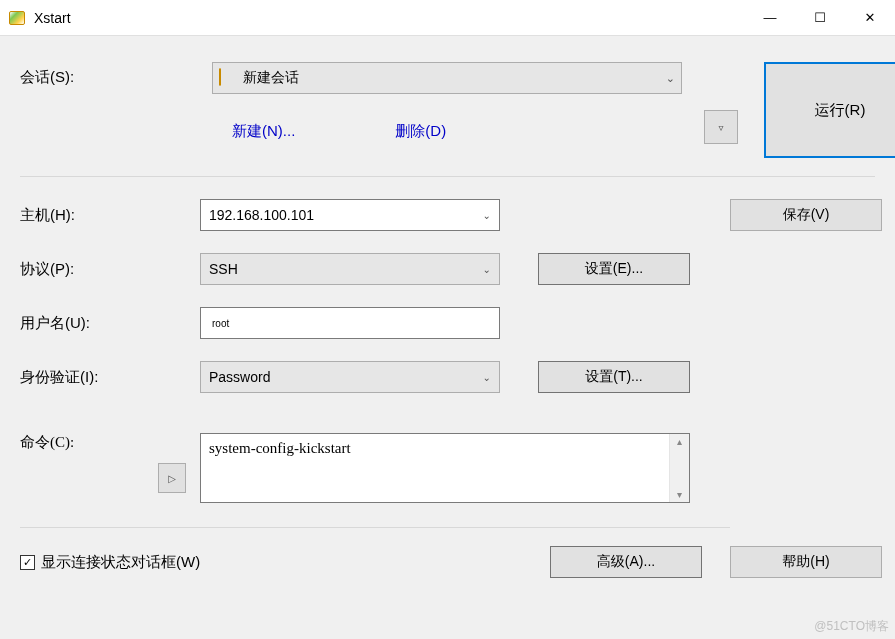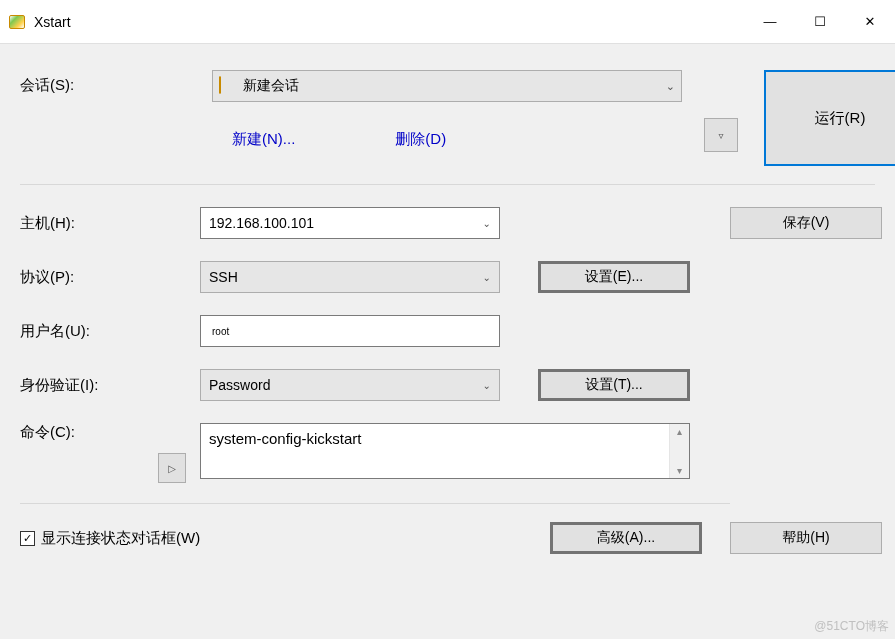--- a/index.html
+++ b/index.html
@@ -10,21 +10,21 @@
     background: #f0f0f0;
     color: #000;
     width: 895px;
     height: 639px;
     overflow: hidden;
     position: relative;
   }
 
   
   .titlebar {
-    height: 44px;
+    height: 36px;
     background: #fff;
     display: flex;
     align-items: center;
     padding: 0 0 0 8px;
     border-bottom: 1px solid #e0e0e0;
   }
   .titlebar .app-icon {
     width: 18px; height: 18px;
     margin-right: 8px;
     display: inline-flex;
@@ -163,21 +163,21 @@
     padding: 0 11px;
     font-family: inherit;
     font-size: 10px;
     outline: none;
   }
 
   .std-btn {
     height: 32px;
     width: 152px;
     margin-left: 28px;
-    border: 3px solid #737373;
+    border: 1px solid #737373;
     background: #e1e1e1;
     display: flex;
     align-items: center;
     justify-content: center;
     font-size: 14px;
     cursor: pointer;
   }
 
   .side-col {
     padding-left: 0;
@@ -191,40 +191,41 @@
     align-items:center;
     justify-content:center;
     font-size:14px;
     cursor:pointer;
   }
 
   
   .cmd-row {
     display: grid;
     grid-template-columns: 180px 490px;
-    margin-top: 22px;
+    margin-top: 40px;
     align-items: start;
+    font-family: Liberation Serif, serif;
   }
   .cmd-label-area { position: relative; }
   .cmd-label { font-size: 15px; }
   .expand-btn {
     position: absolute;
     top: 30px;
     left: 138px;
     width: 28px; height: 30px;
     border: 1px solid #adadad;
     background: #e1e1e1;
     display:flex;align-items:center;justify-content:center;
     cursor:pointer;
     font-size: 10px;
     color:#555;
   }
   .cmd-ta-wrap {
     position: relative;
-    height: 56px;
+    height: 70px;
     border: 1px solid #7a7a7a;
     background: #fff;
     display: flex;
   }
   .cmd-ta {
     flex: 1;
     border: none;
     resize: none;
     outline: none;
     padding: 6px 8px;

